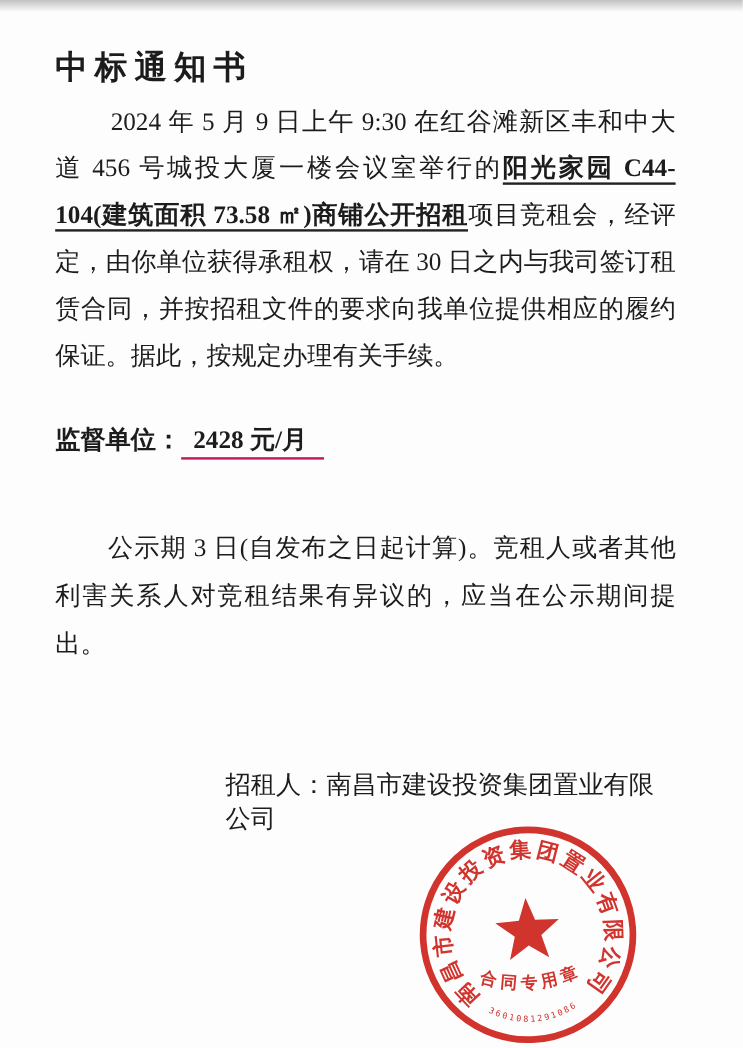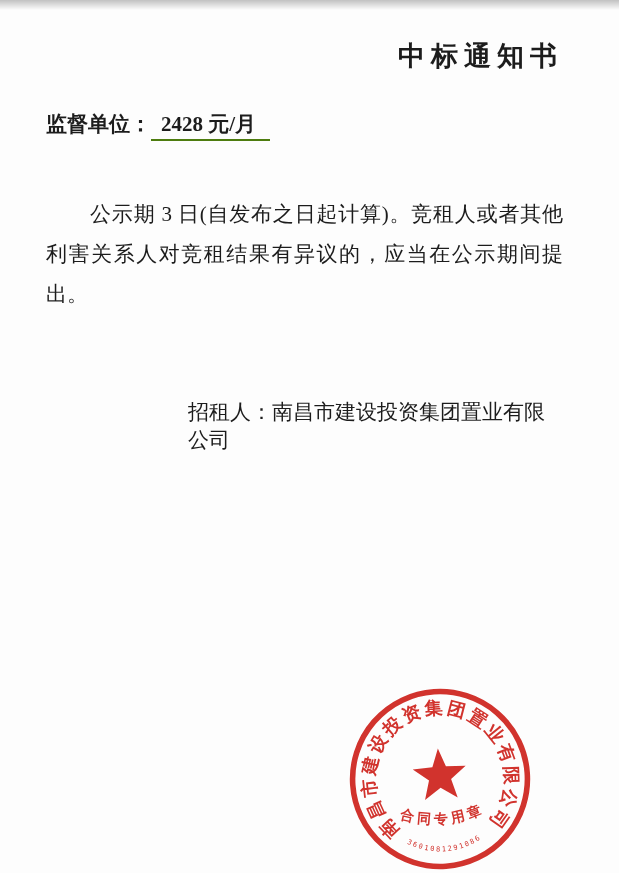--- a/index.html
+++ b/index.html
@@ -12,41 +12,41 @@
   .scan-edge{
     position:absolute;top:0;left:0;width:100%;height:10px;
     background:linear-gradient(to bottom,rgba(120,120,120,.45),rgba(255,255,255,0));
     pointer-events:none;
   }
   .doc{
     position:relative;width:100%;height:100%;
     padding:26px 56px 0 46px;box-sizing:border-box;
   }
   .title{
-    text-align:right;font-size:27px;font-weight:bold;
+    text-align:left;font-size:27px;font-weight:bold;
     letter-spacing:6px;margin:0;padding-top:12px;
   }
   .addressee{
     margin-top:54px;font-size:22px;font-weight:bold;line-height:26px;
   }
   .addressee .name{
     border-bottom:2px solid #222;padding:0 14px 2px 0;display:inline-block;
   }
   .para{
     font-size:21px;line-height:39px;text-align:justify;margin:0;
   }
   .p1{margin-top:8px;text-indent:2.2em;}
   .emph{
     font-weight:bold;border-bottom:2px solid #222;
   }
   .result-line{
     margin-top:36px;font-size:21px;font-weight:bold;line-height:28px;
   }
   .result-value{
-    border-bottom:2px solid #4d7c0f;padding:0 14px 3px 10px;
+    border-bottom:2px solid #be185d;padding:0 14px 3px 10px;
   }
   .p2{margin-top:56px;text-indent:2.1em;line-height:40px;}
   .info-line{
     font-size:21px;line-height:40px;text-indent:2.1em;margin:0;
   }
   .sig-block{margin-top:84px;position:relative;}
   .sig-lessor{
     font-size:21px;line-height:28px;padding-left:142px;
   }
   .seal{
@@ -59,20 +59,21 @@
 </head>
 <body>
 
 <div class="scan-edge"></div>
 
 <div class="doc">
 
   <h1 class="title">中标通知书</h1>
 
 
+  <p class="para p1"><span>2024 年 5 月 9 日上午 9:30 在红谷滩新区丰和中大道 456 号城投大厦一楼会议室举行的</span><span class="emph">阳光家园 C44-104(建筑面积 73.58 ㎡)商铺公开招租</span><span>项目竞租会，经评定，由你单位获得承租权，请在 30 日之内与我司签订租赁合同，并按招租文件的要求向我单位提供相应的履约保证。据此，按规定办理有关手续。</span></p>
 
   <div class="result-line"><span>监督单位：</span><span class="result-value">2428 元/月</span></div>
 
   <p class="para p2">公示期 3 日(自发布之日起计算)。竞租人或者其他利害关系人对竞租结果有异议的，应当在公示期间提出。</p>
 
 
   <div class="sig-block">
     <div class="sig-lessor">招租人：南昌市建设投资集团置业有限公司</div>
 
   </div>

